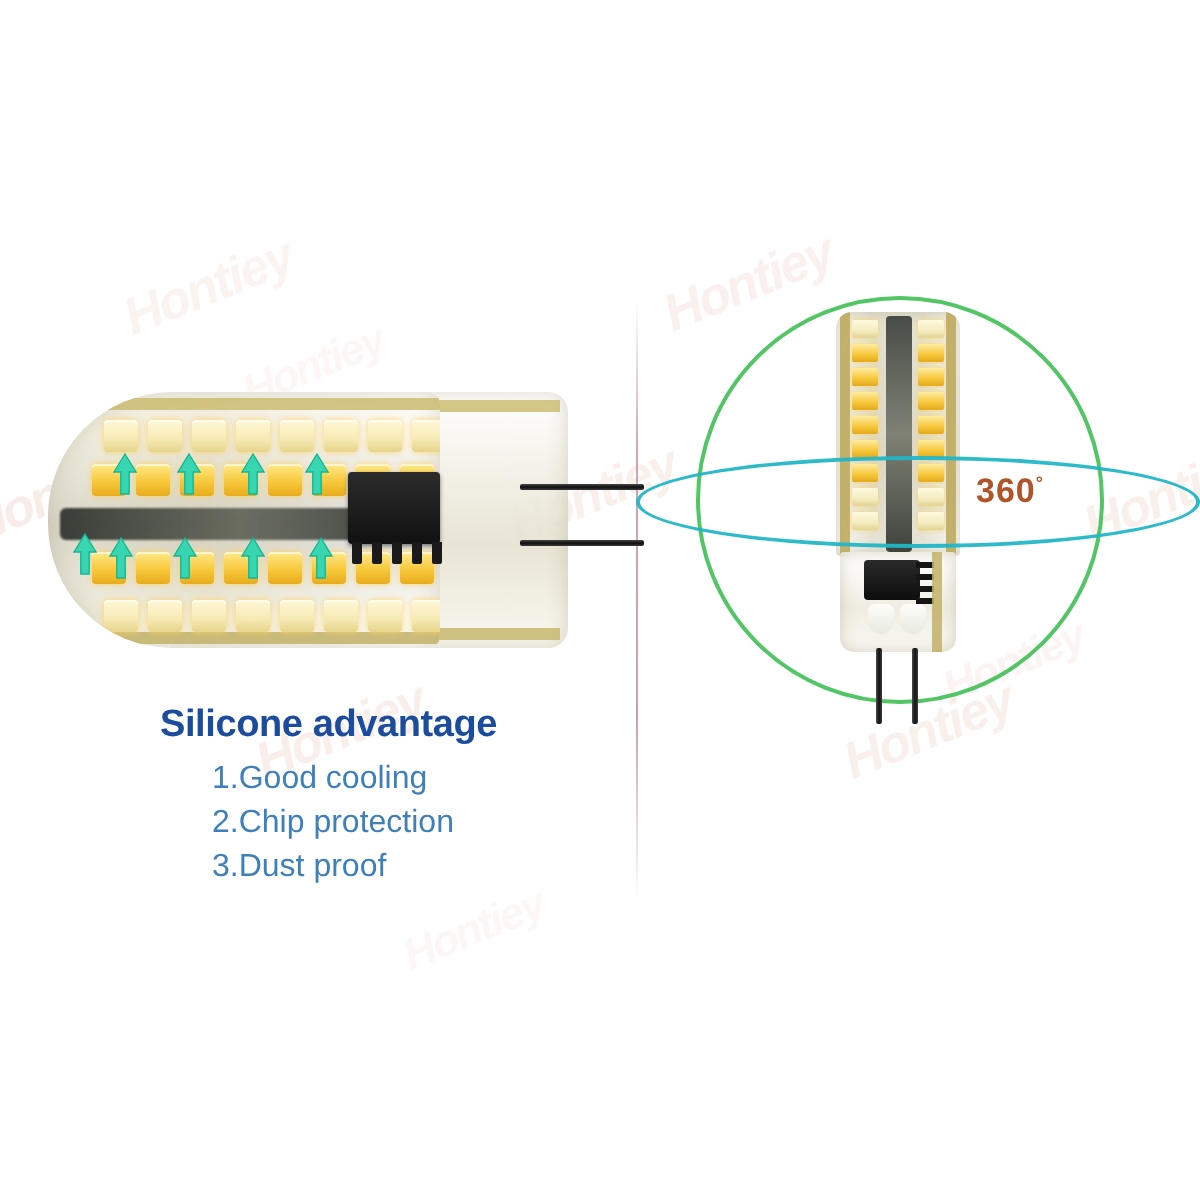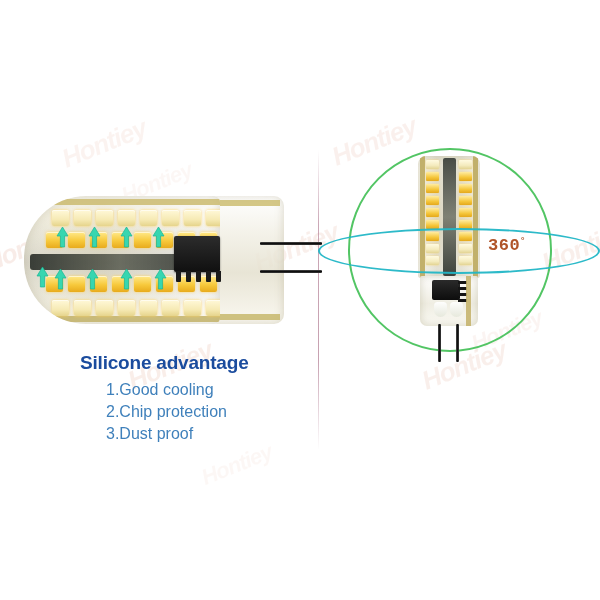--- a/index.html
+++ b/index.html
@@ -108,21 +108,21 @@
   }
   .chip-legs{position:absolute;left:152px;top:75px;display:flex;gap:5px;}
   .chip-legs i{display:block;width:5px;height:11px;background:#1a1a1a;border-radius:0 0 1px 1px;}
   .pin{
     position:absolute;height:3px;
     background:linear-gradient(to bottom,#4a4a4a,#0f0f0f,#3a3a3a);
     border-radius:1px;
   }
 
   
-  #right-diagram{position:absolute;left:330px;top:140px;width:270px;height:225px;font-family:Liberation Mono, monospace;}
+  #right-diagram{position:absolute;left:330px;top:140px;width:270px;height:225px;}
   .sphere{
     position:absolute;left:18px;top:8px;width:204px;height:204px;
     border:2px solid #3fbf53;border-radius:50%;
     box-sizing:border-box;
     opacity:.9;
   }
   .orbit{
     position:absolute;left:-12px;top:88px;width:282px;height:46px;
     border:2px solid #22b6c6;border-radius:50%;
     box-sizing:border-box;

